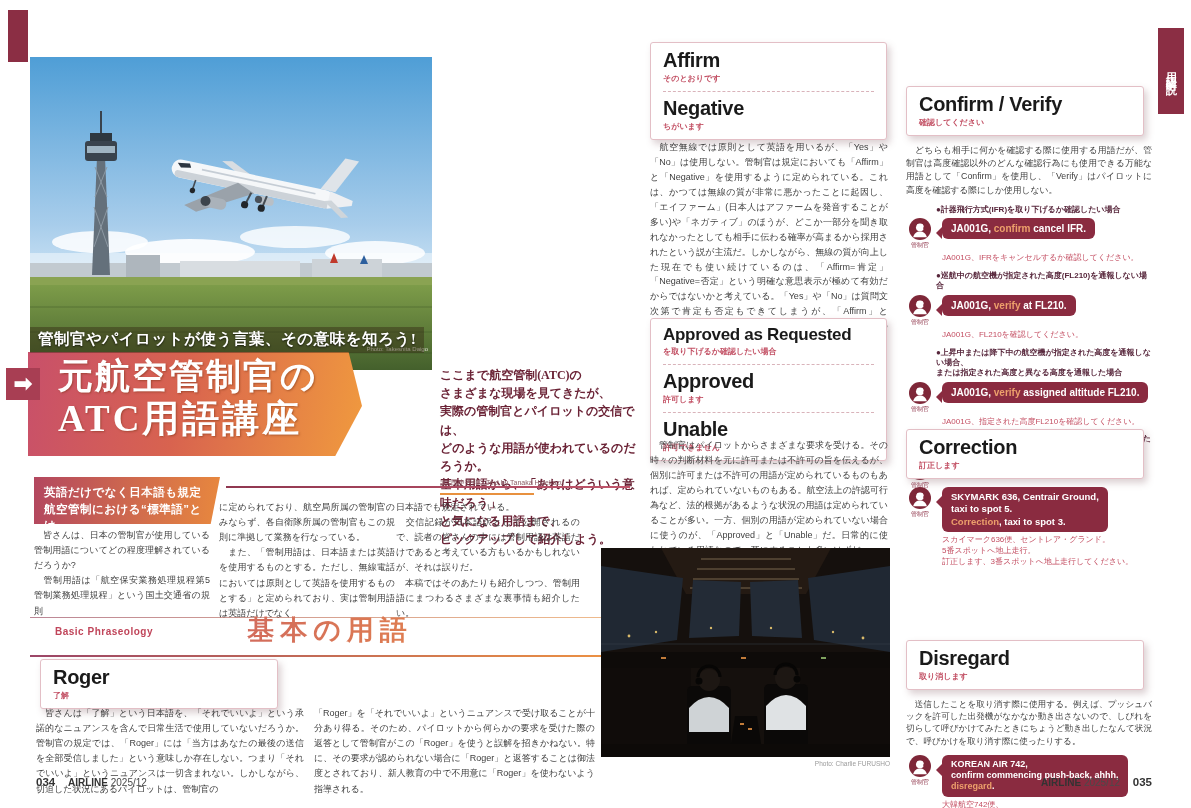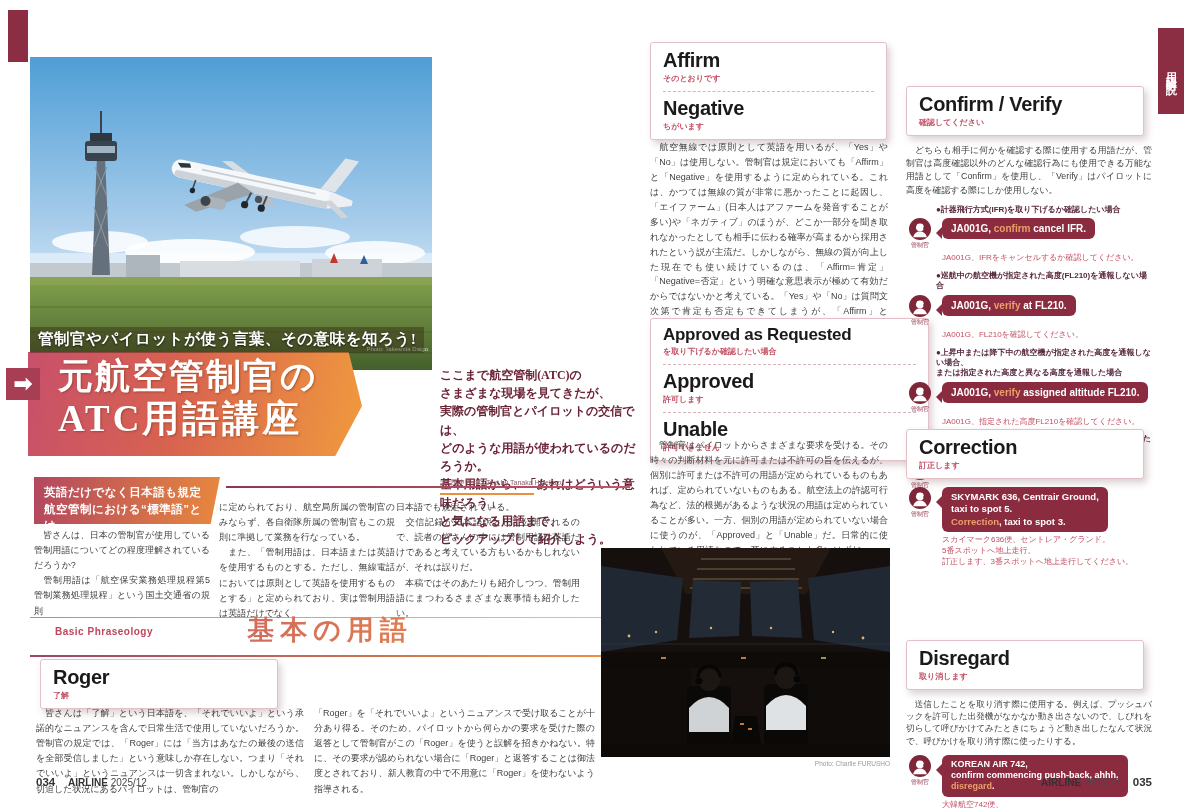--- a/index.html
+++ b/index.html
@@ -71,21 +71,21 @@
   .term-en.small{font-size:17px;}
   .term-jp{font-size:8px;color:#c24f63;font-weight:bold;margin-top:2px;}
 
   .roger-box{left:40px;top:659px;width:238px;}
   .roger-c1{left:36px;top:706px;width:268px;}
   .roger-c2{left:314px;top:706px;width:281px;}
 
   
   .affirm-box{left:650px;top:42px;width:237px;}
   .affirm-body{left:650px;top:140px;width:238px;}
-  .approved-box{left:650px;top:318px;width:279px;}
+  .approved-box{left:650px;top:318px;width:237px;}
   .approved-body{left:650px;top:438px;width:238px;}
   .body-txt{font-size:9px;line-height:1.66;text-align:justify;color:#3e3e3e;white-space:pre-line;}
 
   .cockpit{left:601px;top:548px;width:289px;height:209px;overflow:hidden;}
   .cockpit-credit{left:601px;top:760px;width:289px;text-align:right;font-size:6.5px;color:#9a9a9a;}
 
   
   .sectionB{width:246px;}
   .confirm-sec{left:906px;top:42px;}
   .correction-sec{left:906px;top:385px;}

